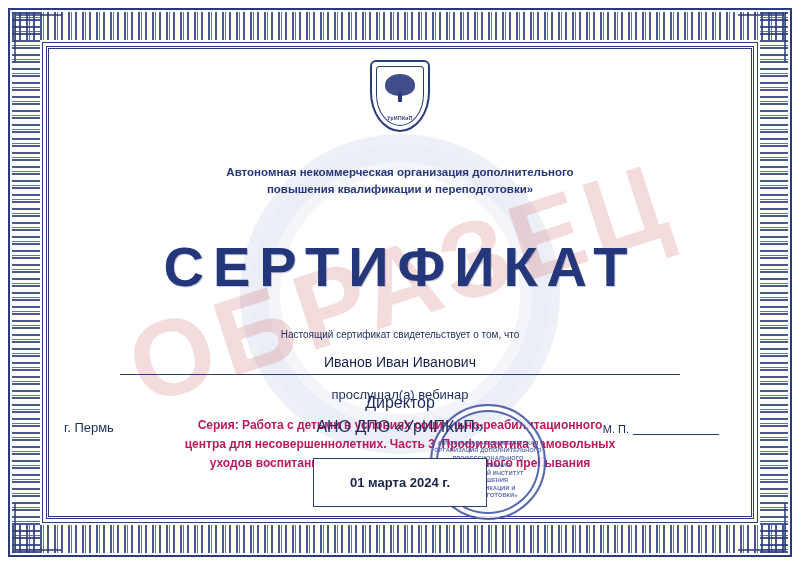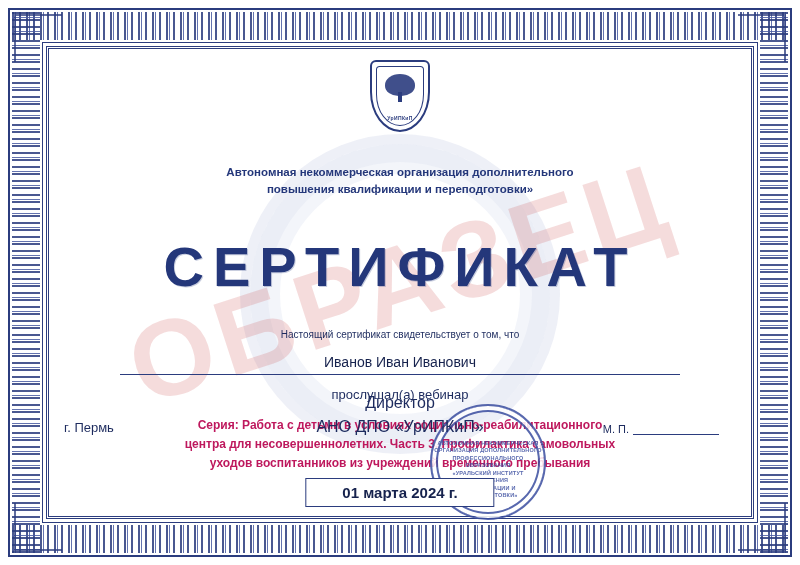--- a/index.html
+++ b/index.html
@@ -315,24 +315,24 @@
     text-align: center;
     font-size: 10px;
     color: #3a4668;
   }
 
   .date-box {
     position: absolute;
     left: 50%;
     transform: translateX(-50%);
     bottom: 6px;
-    padding: 5px 36px;
+    padding: 16px 36px;
     border: 1px solid #2b3c7e;
     font-weight: bold;
-    font-size: 15px;
+    font-size: 13px;
     color: #16224d;
     background: #ffffff;
   }
 </style>
 </head>
 <body>
 
 <div class="page">
 
   <div class="border-outer"></div>

